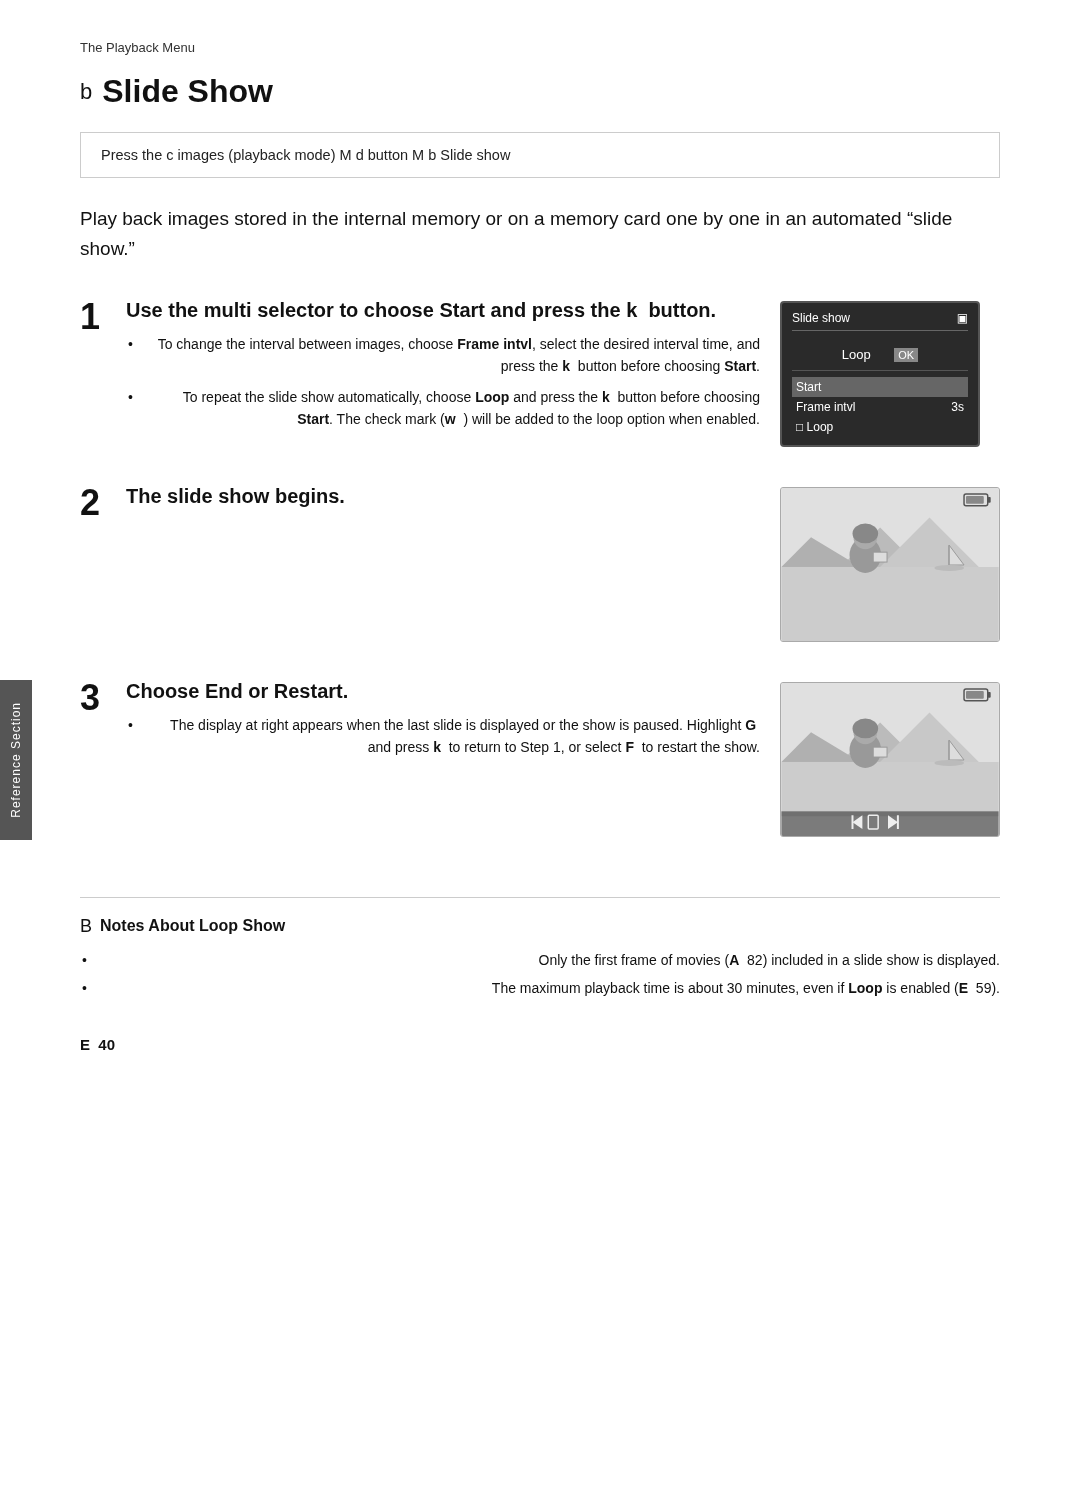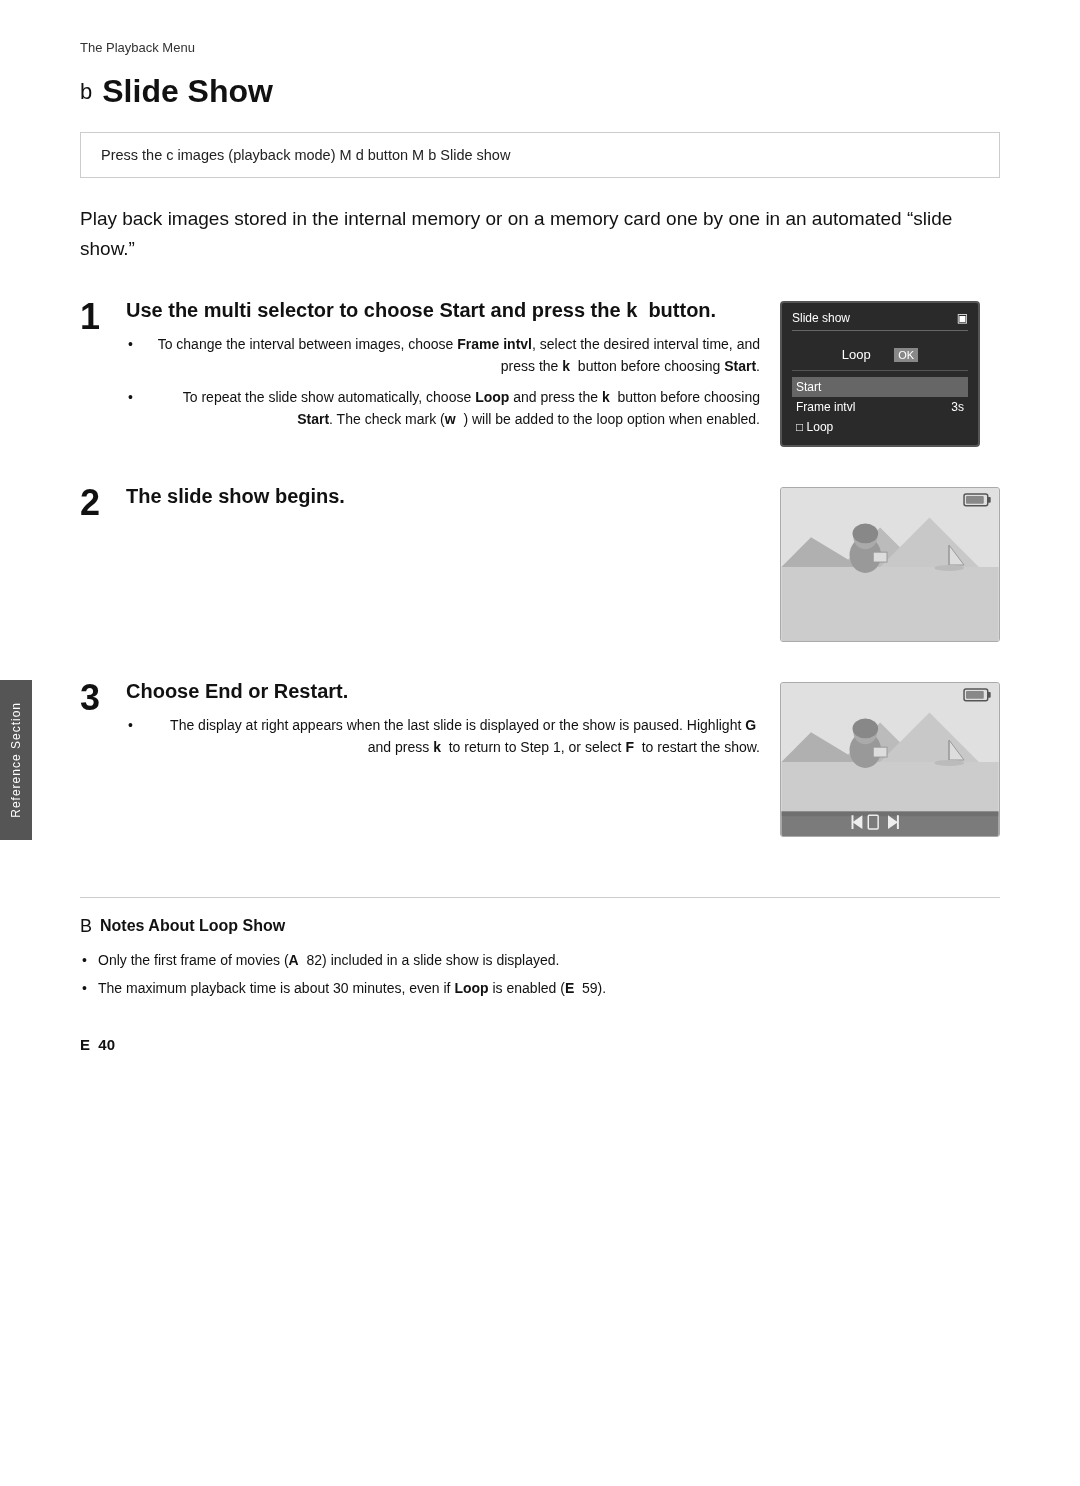--- a/index.html
+++ b/index.html
@@ -174,20 +174,21 @@
       align-items: center;
       gap: 8px;
     }
     .notes-icon {
       font-weight: normal;
       font-size: 18px;
     }
     .notes-bullets {
       list-style: none;
       padding: 0;
+      text-align: right;
     }
     .notes-bullets li {
       padding-left: 18px;
       position: relative;
       font-size: 14px;
       line-height: 1.6;
       margin-bottom: 6px;
       color: #111;
     }
     .notes-bullets li::before {

